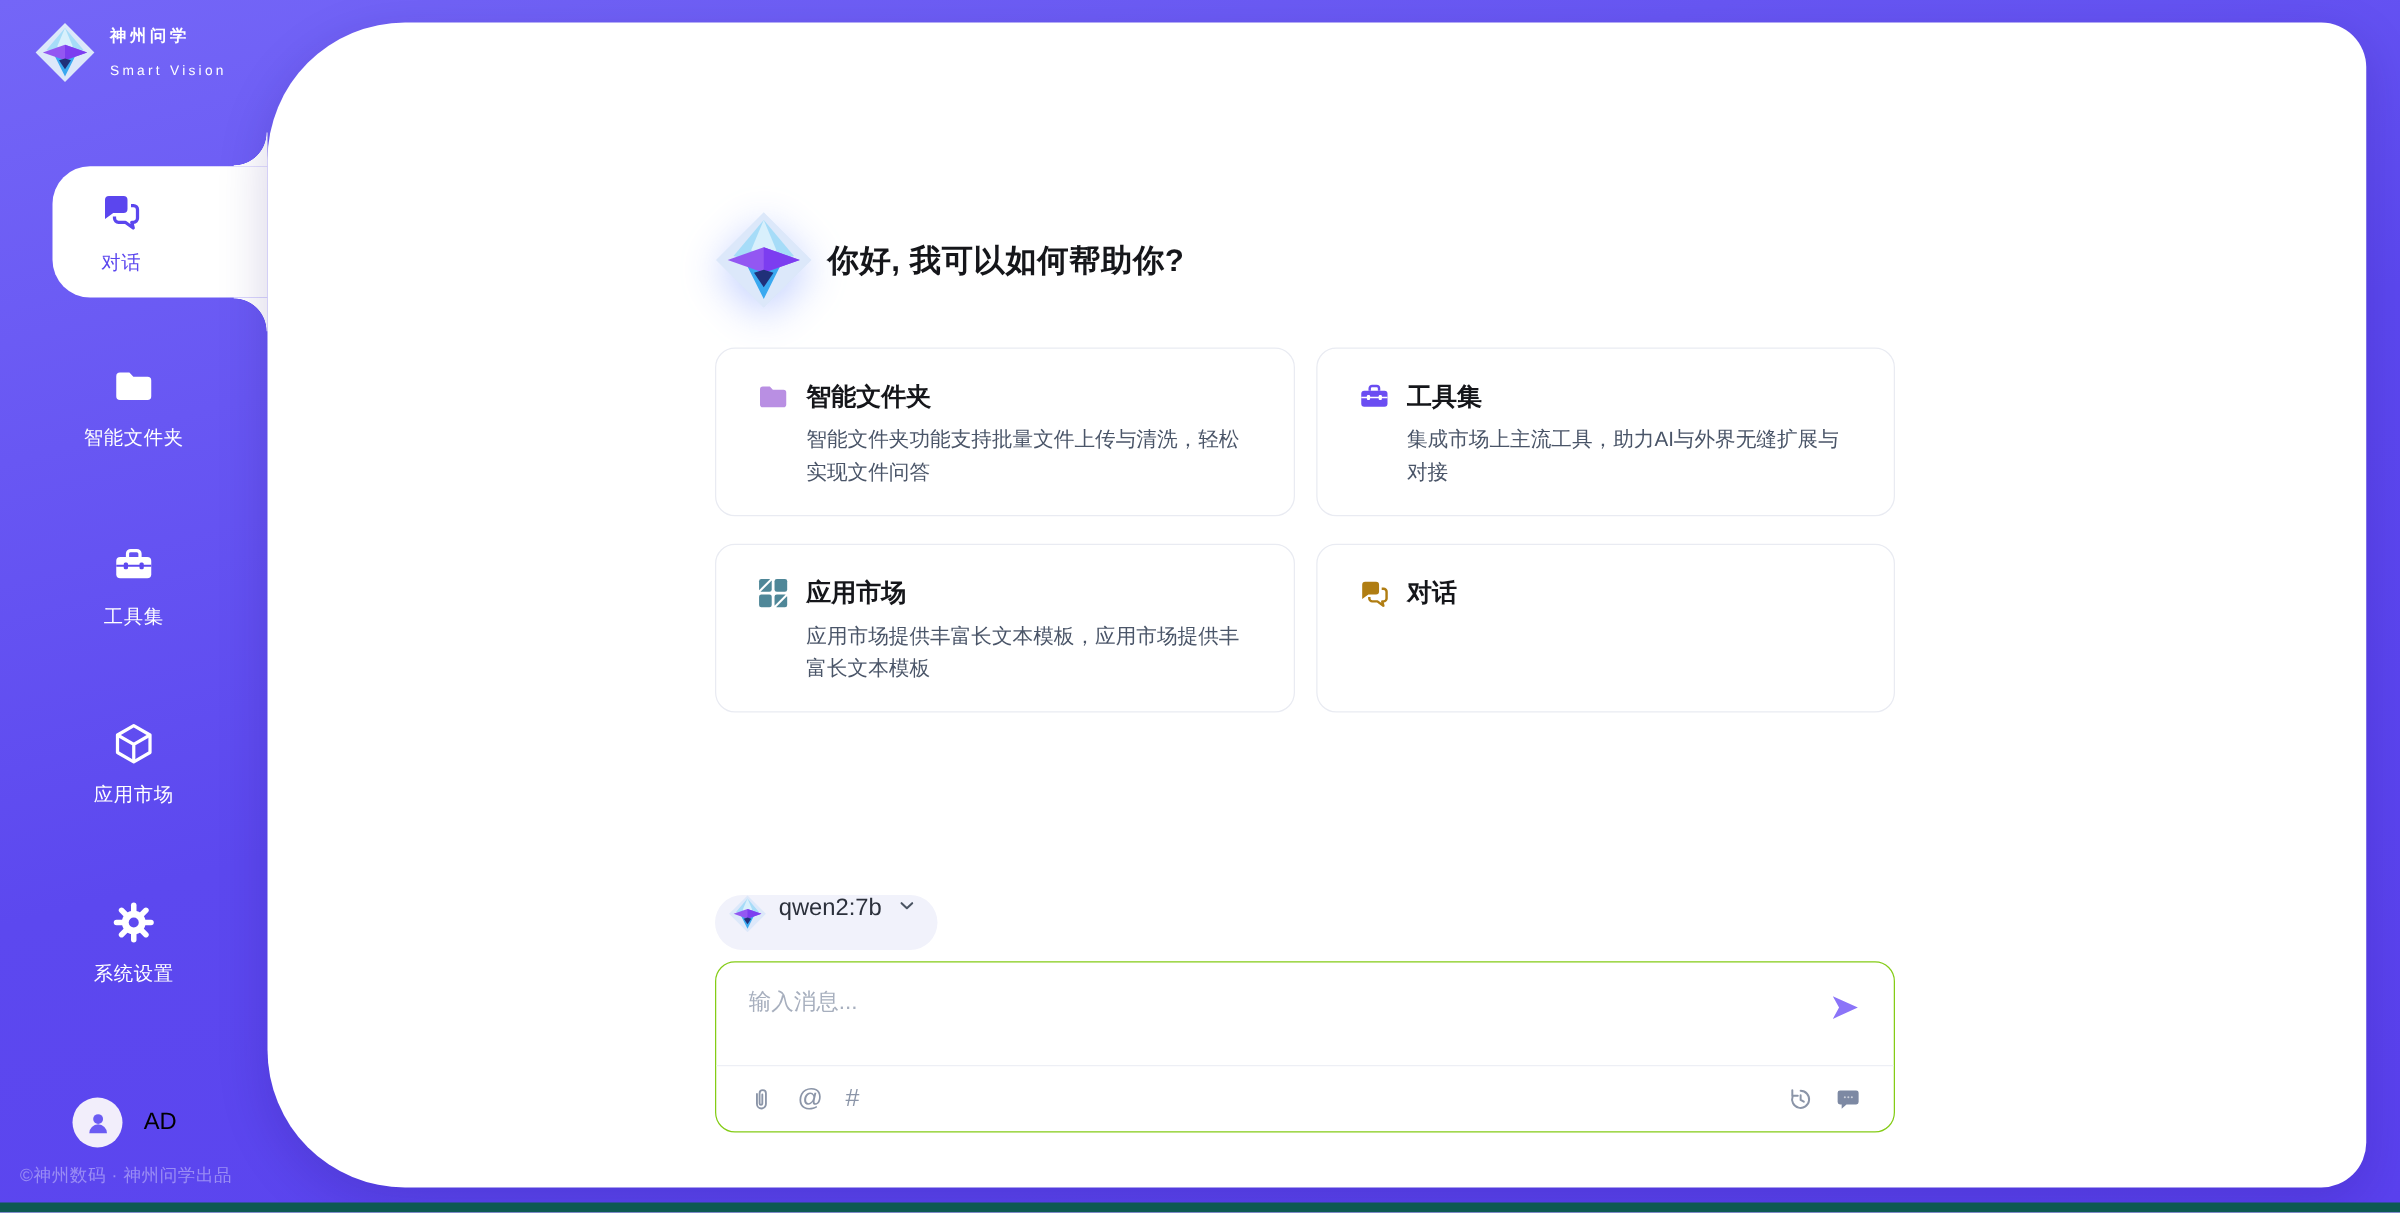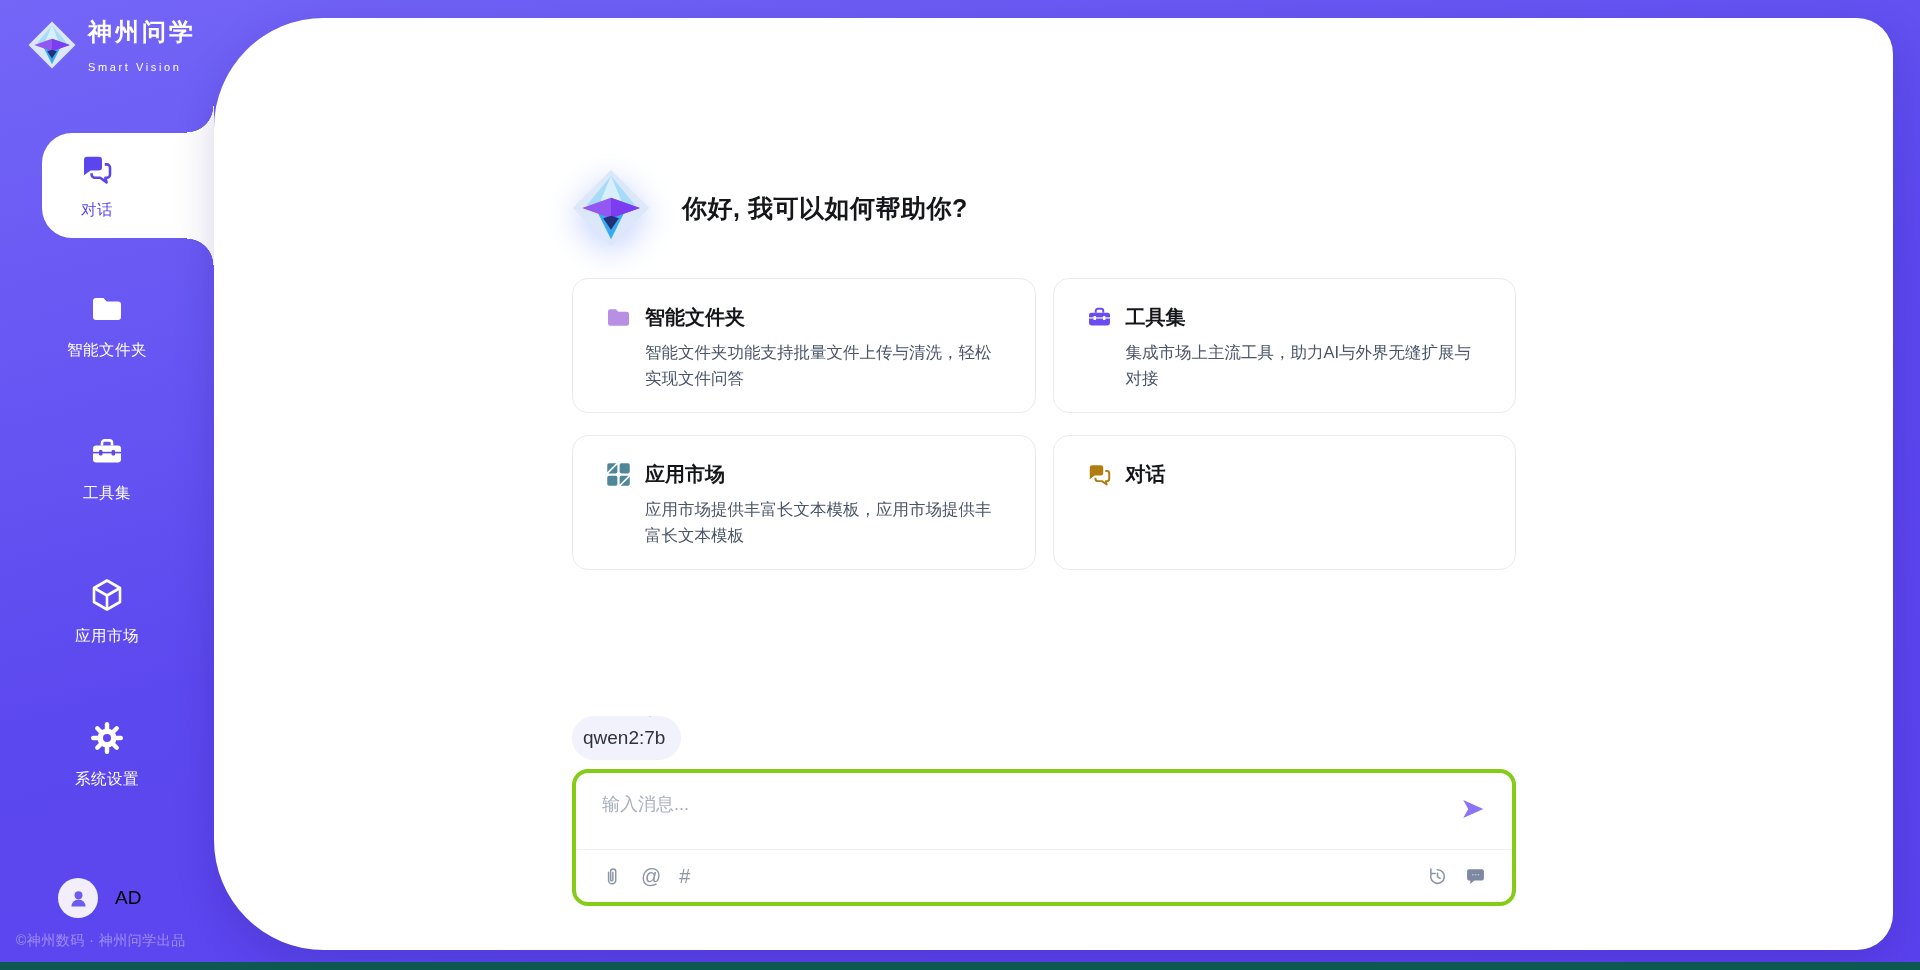--- a/index.html
+++ b/index.html
@@ -13,21 +13,21 @@
   
   .main-panel{
     position:absolute;left:214px;top:18px;width:1679px;height:932px;background:#ffffff;
     border-radius:110px 36px 36px 110px;box-shadow:0 12px 40px rgba(30,10,110,.18);
   }
   .content{position:absolute;left:358px;top:0;width:944px;height:100%;}
   
   .sidebar{position:absolute;left:0;top:0;width:214px;height:970px;}
   .brand{position:absolute;left:28px;top:18px;display:flex;align-items:center;gap:12px;}
   .brand-diamond{width:48px;height:48px;}
-  .brand-name{color:#fff;font-size:24px;font-weight:700;letter-spacing:3px;line-height:1.2;}
+  .brand-name{color:#fff;font-size:13px;font-weight:700;letter-spacing:3px;line-height:1.2;}
   .brand-sub{color:#fff;font-size:11px;letter-spacing:2.6px;margin-top:14px;}
   .nav{position:absolute;top:133px;left:0;right:0;}
   .nav-item{
     position:relative;height:110px;margin-bottom:33px;display:flex;flex-direction:column;
     align-items:center;justify-content:center;gap:13px;color:#ffffff;cursor:pointer;
   }
   .nav-item svg{width:36px;height:36px;}
   .nav-item .nav-label{font-size:15.5px;letter-spacing:.5px;}
   .nav-item.active{
     background:#fff;margin-left:42px;height:105px;border-radius:30px 0 0 30px;
@@ -35,49 +35,49 @@
   }
   .scoop{position:absolute;right:0;width:27px;height:27px;pointer-events:none;}
   .scoop.top{top:-27px;background:radial-gradient(circle 27px at 0 0,rgba(255,255,255,0) 26px,#fff 26.5px);}
   .scoop.bottom{bottom:-27px;background:radial-gradient(circle 27px at 0 100%,rgba(255,255,255,0) 26px,#fff 26.5px);}
   .user{position:absolute;left:58px;bottom:52px;display:flex;align-items:center;gap:17px;cursor:pointer;}
   .avatar{width:40px;height:40px;border-radius:50%;background:#f2eefb;display:flex;align-items:center;justify-content:center;}
   .avatar svg{width:23px;height:23px;color:#6b5bf3;}
   .user-name{color:#000000;font-size:19px;}
   .side-footer{position:absolute;left:16px;bottom:20px;font-size:14px;color:rgba(255,255,255,.38);letter-spacing:.5px;white-space:nowrap;}
   
-  .greeting{position:absolute;top:151px;left:0;display:flex;align-items:center;gap:32px;}
+  .greeting{position:absolute;top:151px;left:0;display:flex;align-items:center;gap:12px;}
   .greeting-diamond{width:78px;height:78px;filter:drop-shadow(0 8px 16px rgba(120,150,255,.45));}
   .greeting-title{font-size:25px;font-weight:700;color:#15161a;letter-spacing:.5px;}
   
   .cards{position:absolute;top:260px;left:0;width:944px;display:grid;grid-template-columns:1fr 1fr;column-gap:17px;row-gap:22px;}
   .card{
     background:#fff;border:1px solid #e9ebf2;border-radius:16px;min-height:128px;
     padding:25px 28px 20px 32px;box-sizing:border-box;cursor:pointer;
   }
   .card-head{display:flex;align-items:center;gap:13px;}
   .card-head svg{width:27px;height:27px;flex:0 0 auto;}
   .card-title{font-size:20px;font-weight:700;color:#15161a;}
   .card-desc{margin-top:8px;margin-left:40px;font-size:16.5px;line-height:1.6;color:#4a5568;}
   .icon-folder-card{color:#b98fe3;}
   .icon-toolbox-card{color:#6a4df2;--cut:#ffffff;}
   .icon-grid-card{color:#4f8798;--cut:#ffffff;}
   .icon-chat-card{color:#b07d12;}
   .icon-toolbox-side{--cut:#5e49f0;}
   .icon-gear-side{--cut:#5e49f0;}
   
   .model-chip{
-    position:absolute;top:698px;left:0;height:44px;display:inline-flex;align-items:flex-end;gap:10px;
-    padding:0 16px 0 11px;background:#f1f2fb;border-radius:22px;cursor:pointer;flex-direction:column;
+    position:absolute;top:698px;left:0;height:44px;display:inline-flex;align-items:flex-start;gap:10px;
+    padding:0 16px 0 11px;background:#f1f2fb;border-radius:22px;cursor:pointer;
   }
   .chip-diamond{width:30px;height:30px;}
   .chip-label{font-size:19px;color:#2c313c;}
   .chip-chevron{width:17px;height:17px;color:#4b5563;margin-left:2px;}
   
-  .composer{position:absolute;top:751px;left:0;width:944px;height:137px;background:#fff;border:4px solid #84cc16;border-radius:16px;box-sizing:border-box;}
+  .composer{position:absolute;top:751px;left:0;width:944px;height:137px;background:#fff;border:1px solid #84cc16;border-radius:16px;box-sizing:border-box;}
   .composer textarea{
     position:absolute;left:24px;top:17px;right:70px;height:56px;border:none;outline:none;resize:none;
     font-family:inherit;font-size:18px;color:#333;background:transparent;
   }
   .composer textarea::placeholder{color:#a7afbe;}
   .send-btn{position:absolute;right:26px;top:23px;width:26px;height:26px;color:#8b74f8;cursor:pointer;background:none;border:none;padding:0;}
   .send-btn svg{width:26px;height:26px;}
   .composer-toolbar{
     position:absolute;left:0;right:0;bottom:0;height:52px;border-top:1px solid #edeff5;
     display:flex;align-items:center;padding:0 26px;gap:18px;color:#8b95a8;

